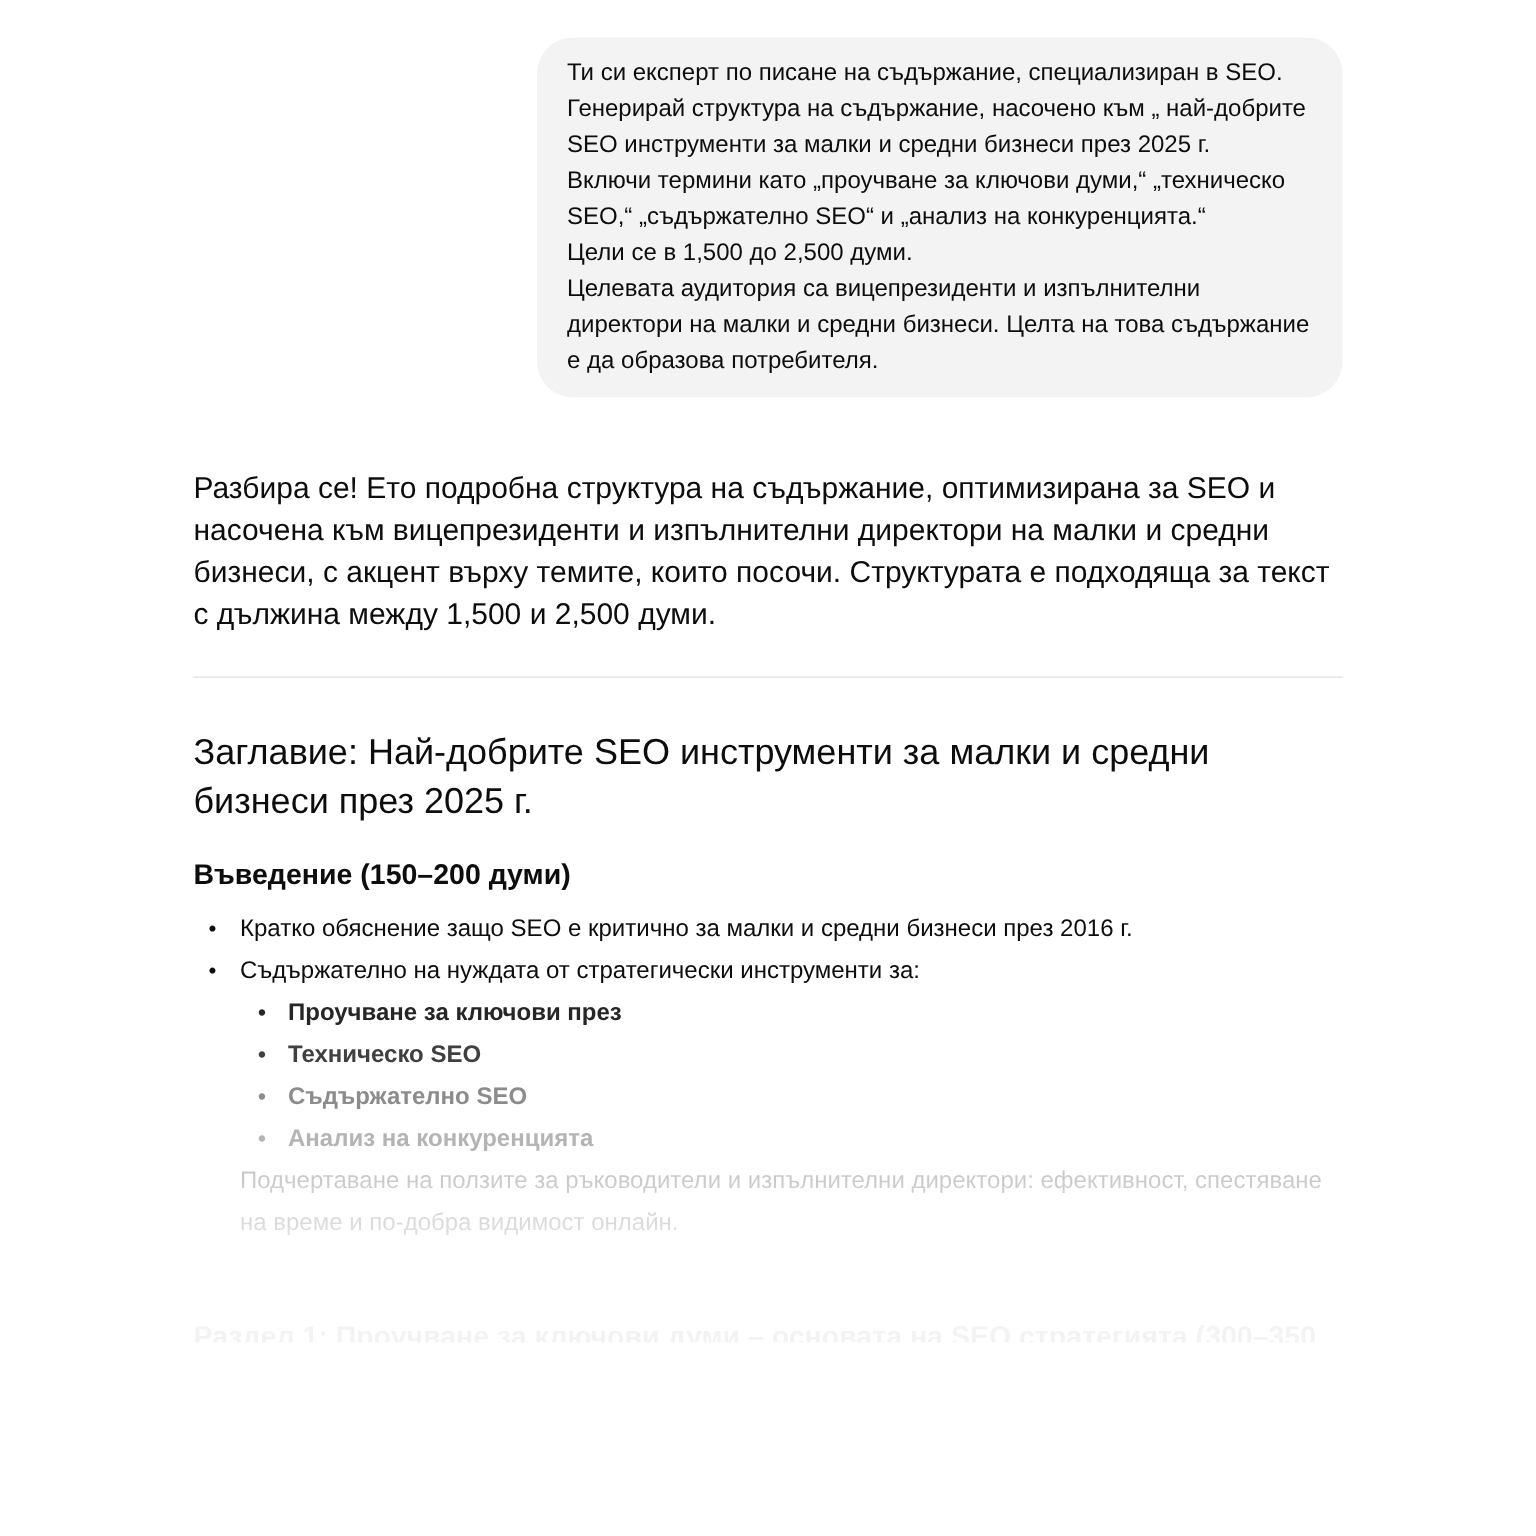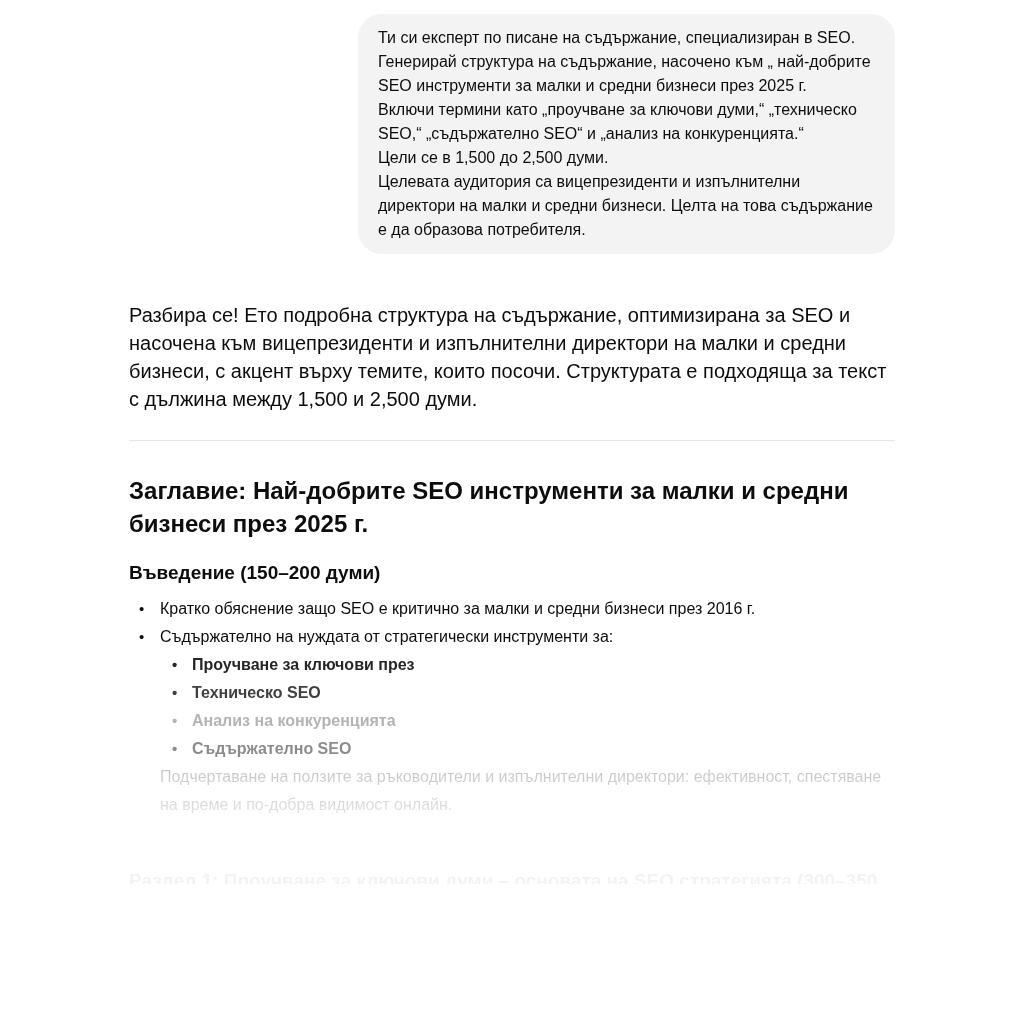--- a/index.html
+++ b/index.html
@@ -8,20 +8,21 @@
     background: #ffffff;
   }
   .page {
     position: relative;
     width: 1024px;
     height: 884px;
     background: #ffffff;
     overflow: hidden;
     font-family: "Liberation Sans", "DejaVu Sans", sans-serif;
     color: #0d0d0d;
+    margin-top: 11px;
   }
   .content {
     width: 766px;
     margin: 0 auto;
     padding-top: 14px;
   }
   
   .user-bubble {
     margin-left: auto;
     max-width: 537px;
@@ -42,21 +43,21 @@
   }
   hr.divider {
     border: none;
     border-top: 1px solid #e5e5e5;
     margin: 27px 0 0 0;
   }
   h2.title-h {
     margin: 33px 0 0 0;
     font-size: 24px;
     line-height: 33px;
-    font-weight: 700;
+    font-weight: 400;
     color: #0d0d0d;
   }
   h3.section-h {
     margin: 21px 0 0 0;
     font-size: 19px;
     line-height: 24px;
     font-weight: 700;
     color: #0d0d0d;
   }
   ul.outline {
@@ -121,22 +122,22 @@
 
       <h2 class="title-h">Заглавие: Най-добрите SEO инструменти за малки и средни бизнеси през 2025 г.</h2>
 
       <h3 class="section-h">Въведение (150–200 думи)</h3>
 
       <ul class="outline">
         <li class="lvl1 f-dark">Кратко обяснение защо SEO е критично за малки и средни бизнеси през 2016 г.</li>
         <li class="lvl1 f-dark">Съдържателно на нуждата от стратегически инструменти за:</li>
         <li class="lvl2 f0">Проучване за ключови през</li>
         <li class="lvl2 f1">Техническо SEO</li>
+        <li class="lvl2 f2">Съдържателно SEO</li>
         <li class="lvl2 f3">Анализ на конкуренцията</li>
-        <li class="lvl2 f2">Съдържателно SEO</li>
         <li class="lvl1 fade-item">Подчертаване на ползите за ръководители и изпълнителни директори: ефективност, спестяване на време и по-добра видимост онлайн.</li>
       </ul>
 
       <h3 class="section-h ghost">Раздел 1: Проучване за ключови думи – основата на SEO стратегията (300–350 думи)</h3>
     </div>
 
   </div>
 </div>
 
 </body></html>

